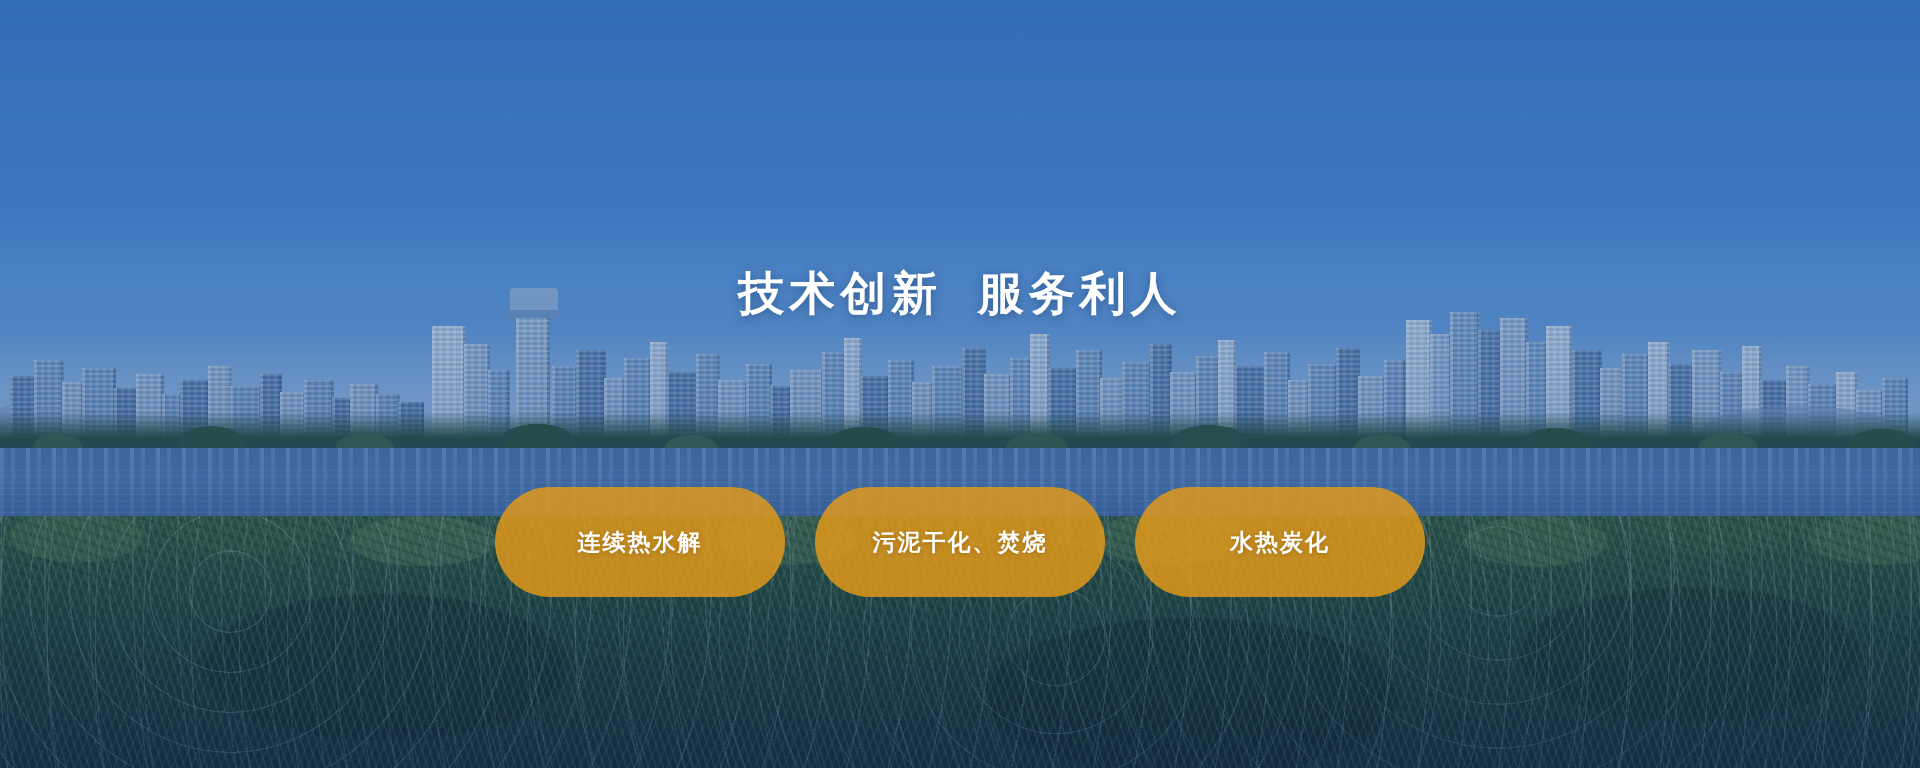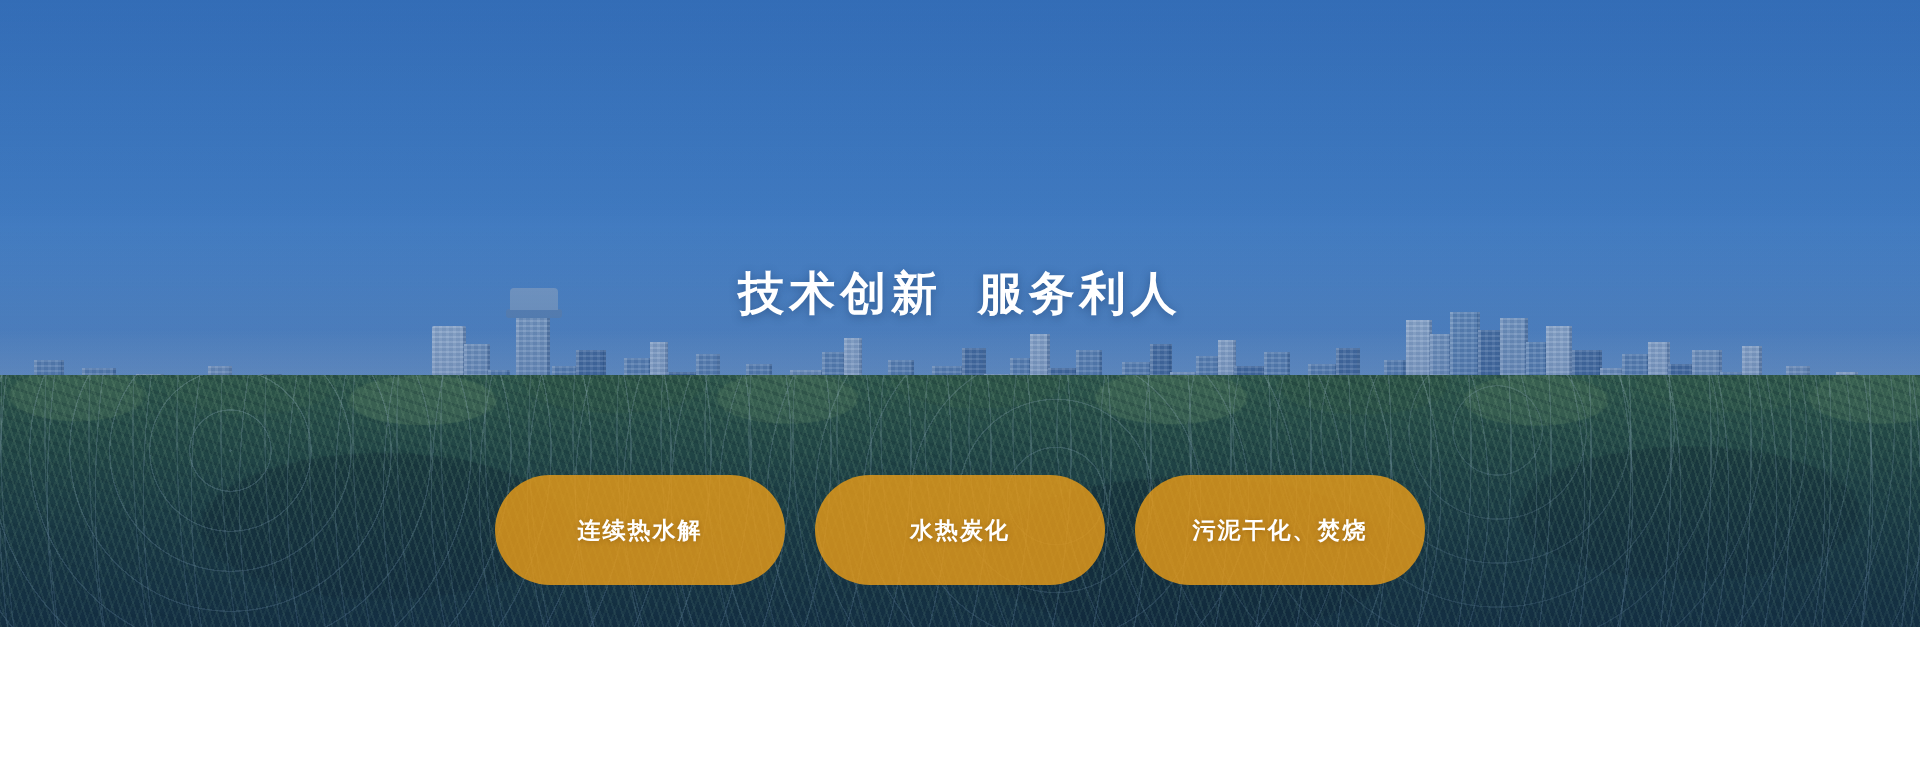--- a/index.html
+++ b/index.html
@@ -1,20 +1,20 @@
 <!DOCTYPE html>
 <html><head>
 <meta charset="utf-8">
 <title>Hero Banner</title>
 <style>
   * { margin:0; padding:0; box-sizing:border-box; }
   html,body{ width:1920px; height:780px; overflow:hidden;
     font-family:"Liberation Sans","DejaVu Sans",sans-serif; }
 
-  .hero{ position:relative; width:1920px; height:627px; overflow:hidden;
+  .hero{ position:relative; width:1920px; height:768px; overflow:hidden;
          background:#6d28d9; }
 
   
   .sky{ position:absolute; left:0; top:0; width:1920px; height:470px;
         background:linear-gradient(180deg,#3f82cc 0%,#4a89ce 45%,#6fa3d8 80%,#88b4df 100%); }
   .sky-haze{ position:absolute; left:0; top:330px; width:1920px; height:150px;
         background:linear-gradient(180deg,rgba(176,205,232,0) 0%,rgba(186,211,234,.75) 70%,rgba(196,218,237,.85) 100%); }
 
   
   .skyline{ position:absolute; left:0; top:288px; width:1920px; height:150px; }
@@ -115,21 +115,21 @@
        text-shadow:0 2px 9px rgba(20,50,95,.55); }
 
   .btn-row{ position:absolute; left:0; top:475px; width:1920px;
        display:flex; justify-content:center; align-items:center; gap:30px; }
 
   .pill{ width:290px; height:110px; border-radius:56px;
        background:rgba(230,155,25,.82);
        display:flex; align-items:center; justify-content:center;
        color:#ffffff; font-size:23px; font-weight:700; letter-spacing:2px;
        text-shadow:0 1px 5px rgba(120,70,0,.45);
-       cursor:pointer; border:none; outline:none; white-space:nowrap; }
+       cursor:pointer; border:none; outline:none; white-space:nowrap;margin-top:12px; }
 </style>
 </head>
 <body>
 
 <div class="hero">
 
   <div class="sky"></div>
   <div class="sky-haze"></div>
 
   <div class="skyline">
@@ -239,18 +239,18 @@
   <div class="grade"></div>
   <div class="grade2"></div>
 
   <div class="content">
 
     <div class="headline">技术创新  服务利人</div>
 
 
     <div class="btn-row">
       <button class="pill">连续热水解</button>
+      <button class="pill">污泥干化、焚烧</button>
       <button class="pill">水热炭化</button>
-      <button class="pill">污泥干化、焚烧</button>
     </div>
 
   </div>
 </div>
 
 </body></html>

